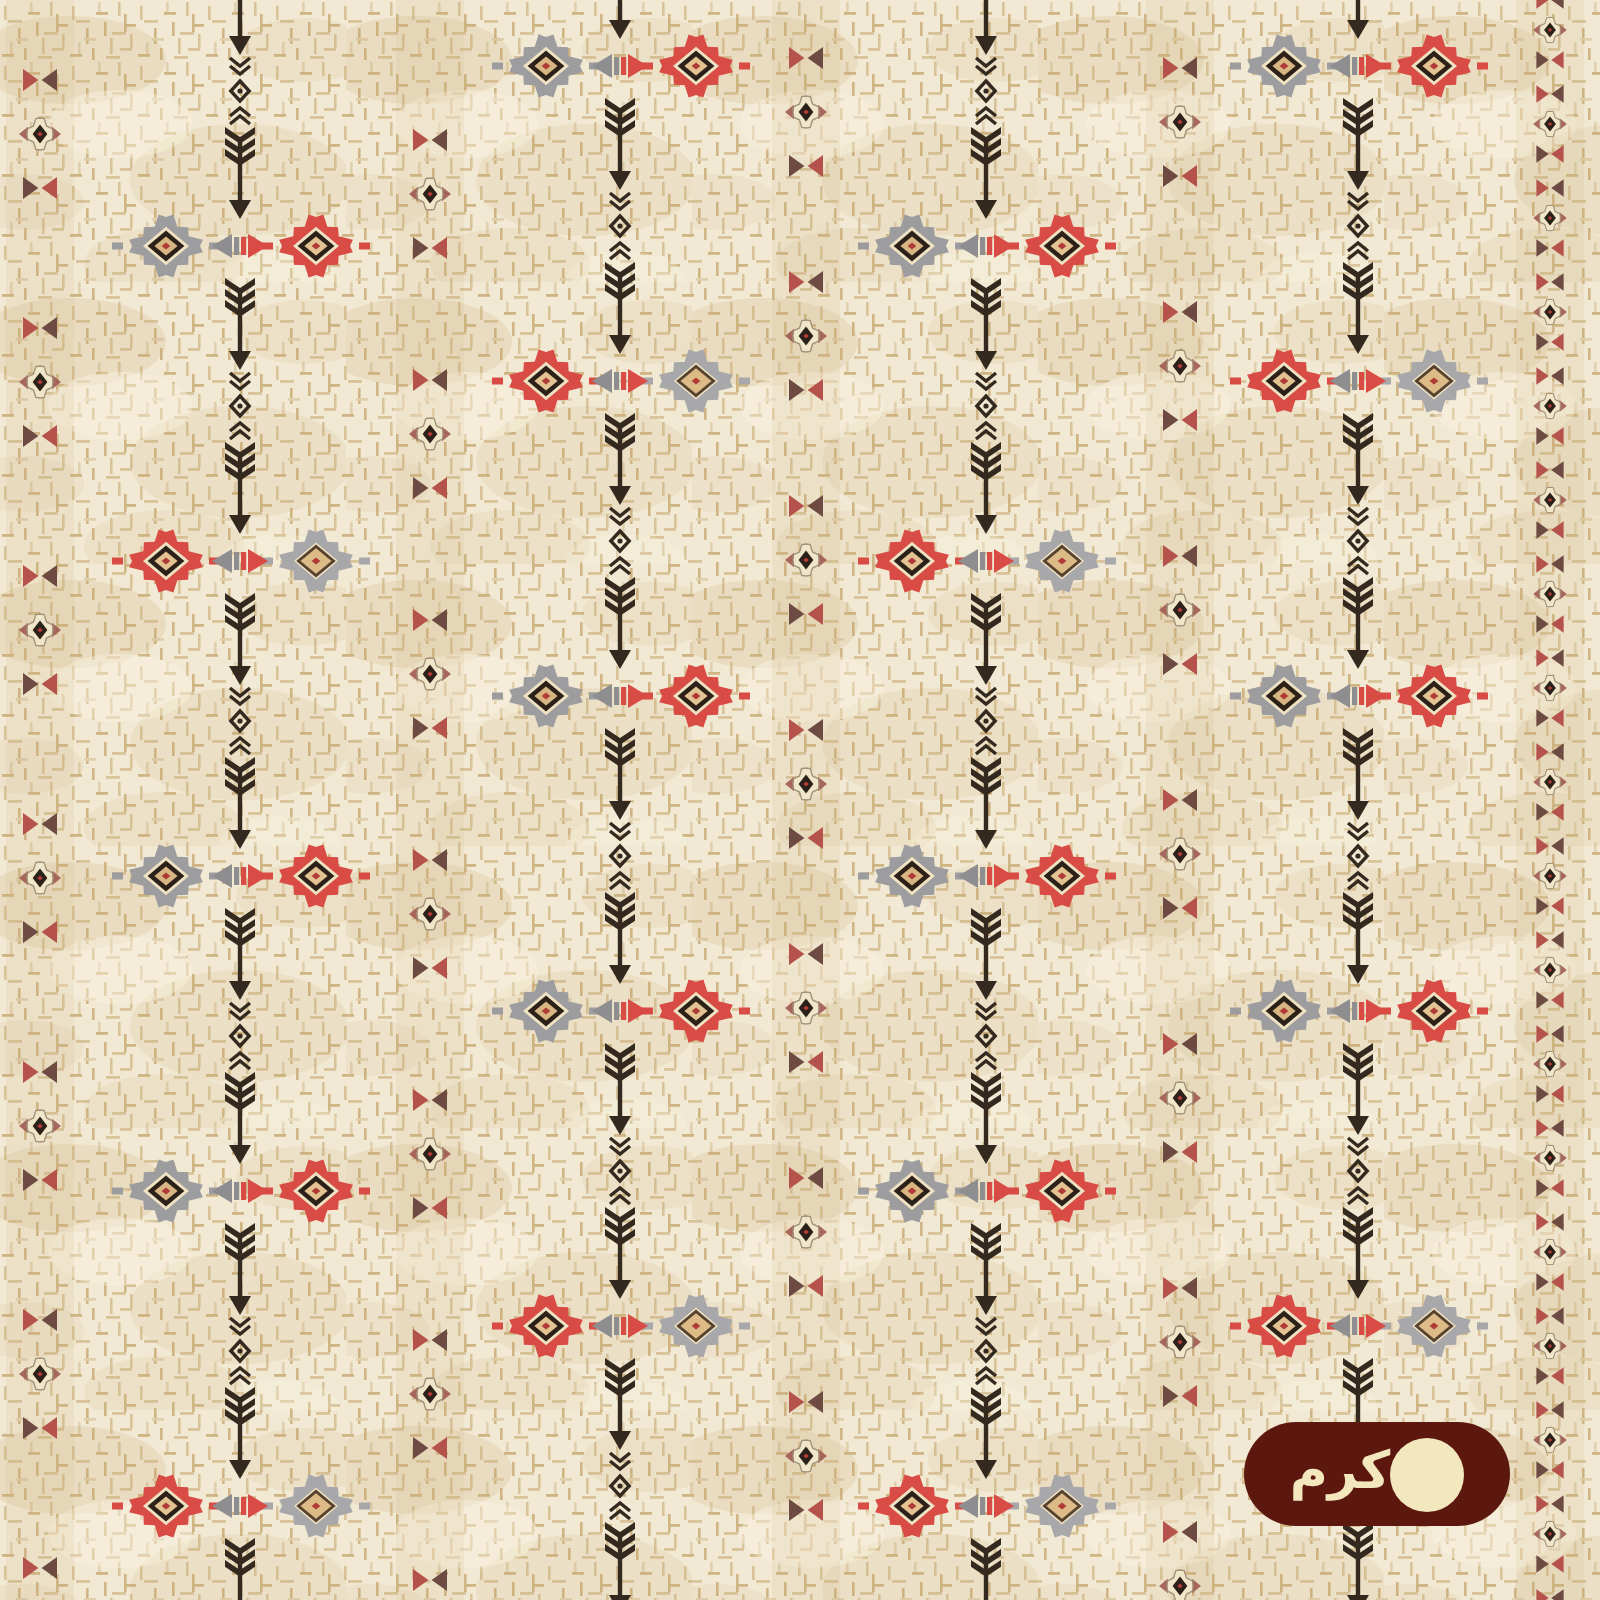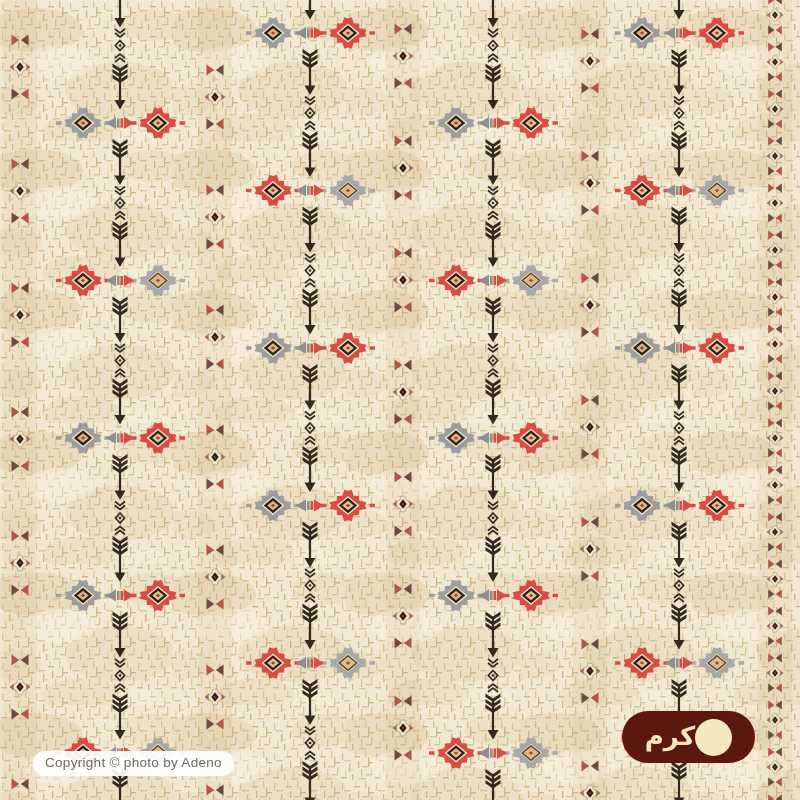--- a/index.html
+++ b/index.html
@@ -412,22 +412,19 @@
           <use href="#arrow-down" transform="translate(679,679)"></use>
           <use href="#row-sep" transform="translate(679,743)"></use>
           <use href="#arrow-down" transform="translate(679,761)"></use>
           <use href="#medal-heavy" style="--outer:#d94b45;--ring:#2b2118;--center:#e3c392;--dot:#b03a36" transform="translate(642,663)"></use>
           <use href="#medal-light" style="--outer:#a8a8ab;--center:#ddbb87;--dot:#b03a36" transform="translate(717,663)"></use>
           <use href="#mini-arrows" style="--ml:#8e8e91;--mr:#d94b45" transform="translate(679,663)"></use>
         </g>
       </g>
   </svg>
 
-  <div class="watermark">
-    <span>Copyright © photo by Adeno</span>
-  </div>
 
   <div class="badge">
     <span class="badge-label">کرم</span>
     <span class="badge-circle"></span>
   </div>
 
 </div>
 
 </body></html>

